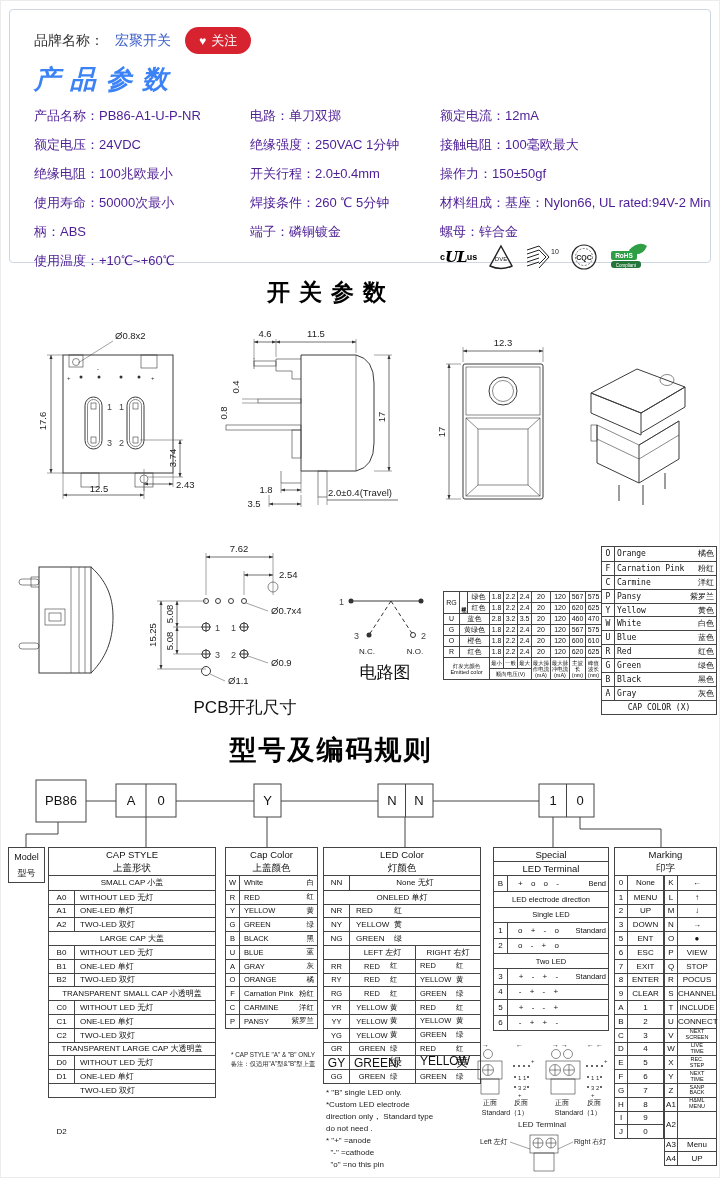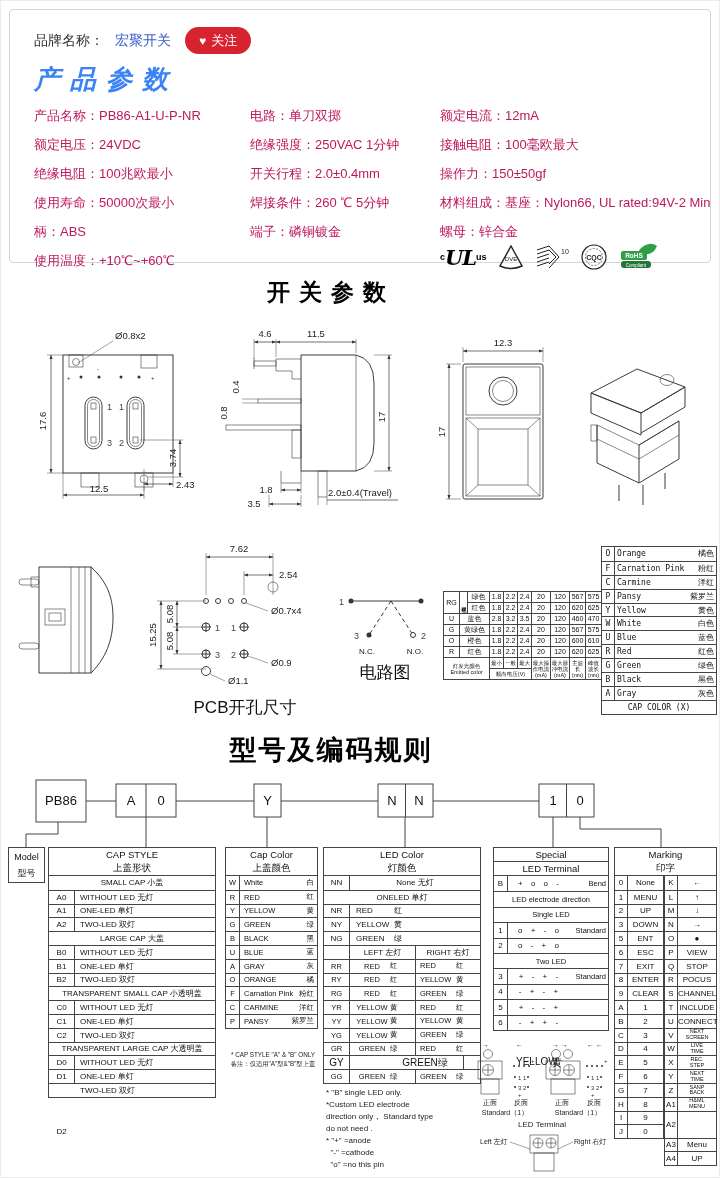--- a/index.html
+++ b/index.html
@@ -10,26 +10,26 @@
   .card{position:absolute;left:8px;top:8px;width:702px;height:254px;border:1px solid #cdd7e1;border-radius:4px;background:#fff;}
   .brandbar{position:absolute;left:24px;top:17px;display:flex;align-items:center;font-size:14px;}
   .brandlabel{color:#333;}
   .brandlink{color:#3a5dc9;margin-left:11px;cursor:pointer;}
   .followbtn{margin-left:14px;background:#d6232f;color:#fff;border:none;border-radius:14px;
              height:27px;padding:0 14px;font-size:13px;display:flex;align-items:center;gap:5px;cursor:pointer;}
   .followbtn .hrt{font-size:12px;line-height:1;}
   .ptitle{position:absolute;left:24px;top:52px;font-family:"DejaVu Serif",serif;font-style:italic;font-weight:bold;
           font-size:26px;letter-spacing:10px;color:#3b82f6;}
   .speccol{position:absolute;top:91px;}
-  .spec-item{height:29px;display:flex;align-items:center;font-size:13px;color:#be185d;white-space:nowrap;}
+  .spec-item{height:29px;display:flex;align-items:center;font-size:13px;color:#4c1d95;white-space:nowrap;}
   #spec-col-0{left:24px;} #spec-col-1{left:240px;} #spec-col-2{left:430px;}
   .certs{position:absolute;left:430px;top:230px;display:flex;align-items:center;gap:11px;height:34px;}
   .cert{display:flex;align-items:center;}
   .ul-c{font-size:9px;font-weight:bold;color:#000;}
-  .ul-m{font-family:"DejaVu Serif",serif;font-weight:900;font-style:italic;font-size:21px;color:#000;letter-spacing:-1px;}
+  .ul-m{font-family:"DejaVu Serif",serif;font-weight:900;font-style:italic;font-size:15px;color:#000;letter-spacing:-1px;}
   .ul-us{font-size:9px;font-weight:bold;color:#000;}
   
   .sec-title{position:absolute;left:0;width:660px;text-align:center;font-weight:bold;color:#000;}
   #sw-title{top:276px;font-size:23px;letter-spacing:9px;}
   #coding-title{top:731px;font-size:27px;letter-spacing:2px;}
   
   svg{display:block;}
   .ln{stroke:#3b3b3b;stroke-width:1;fill:none;}
   .lt{stroke:#3b3b3b;stroke-width:.6;fill:none;}
   .dim{stroke:#333;stroke-width:.7;fill:none;}
@@ -809,21 +809,21 @@
           <span class="ccell" style="flex-basis: 26px;">GR</span>
           <span class="ccell" style="flex-basis: 66px; justify-content: flex-start; padding-left: 4px;">
             <span style="width: 36px;">GREEN</span>
             <span>绿</span>
           </span>
           <span style="display: flex; padding-left: 4px; flex: 1 1 0%;">
             <span style="width: 36px;">RED</span>
             <span>红</span>
           </span>
         </div>
-        <div style="font-size: 10px; gap: 48px;">
+        <div style="font-size: 12px;">
           <span class="ccell" style="flex-basis: 26px;">GY</span>
           <span class="ccell" style="flex-basis: 66px; justify-content: flex-start; padding-left: 4px;">
             <span style="width: 36px;">GREEN</span>
             <span>绿</span>
           </span>
           <span style="display: flex; padding-left: 4px; flex: 1 1 0%;">
             <span style="width: 36px;">YELLOW</span>
             <span>黄</span>
           </span>
         </div>

